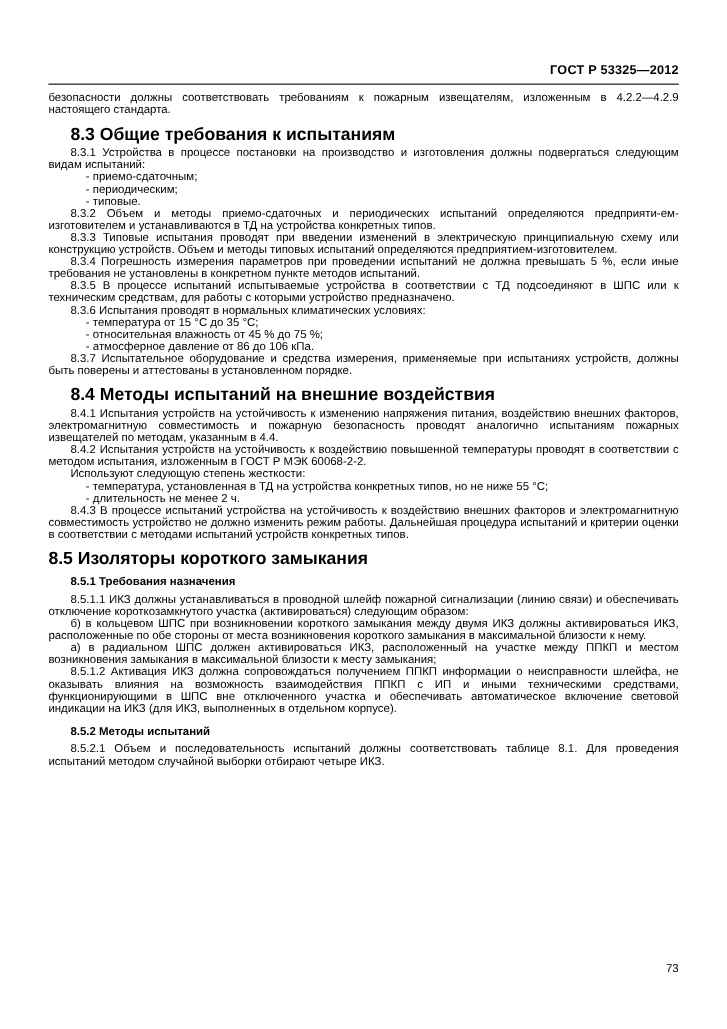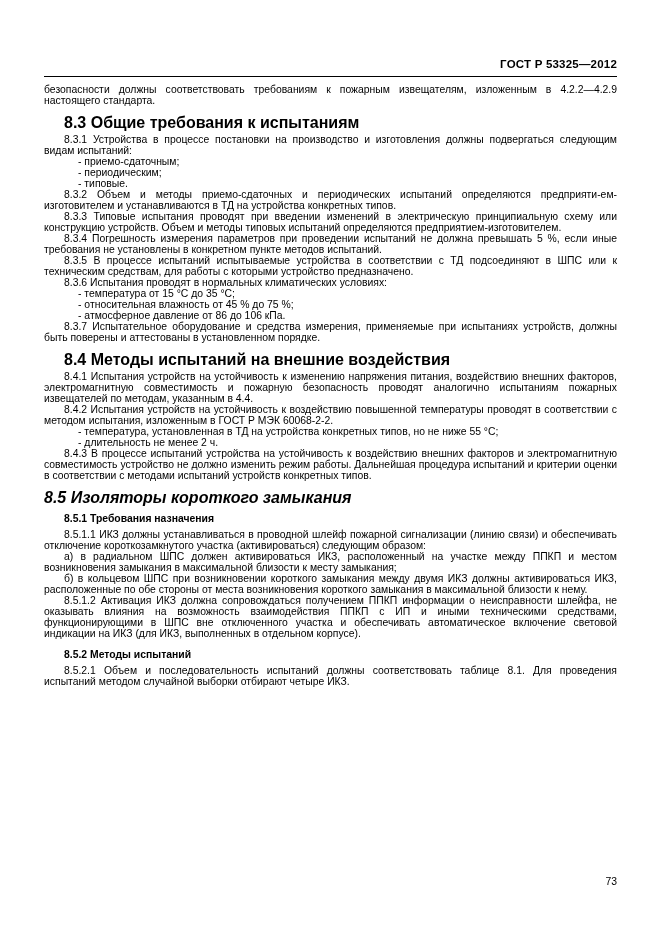--- a/index.html
+++ b/index.html
@@ -63,21 +63,20 @@
   }
   h3.sec {
     font-size: 16px;
     font-weight: bold;
     margin: 11px 0 6px 0;
     text-indent: 20px;
     text-align: left;
   }
   h3.sec.flush {
     text-indent: 0;
-    font-style: italic;
   }
   h4.sub {
     font-size: 10.4px;
     font-weight: bold;
     margin: 10px 0 5px 0;
     text-indent: 20px;
     text-align: left;
   }
   .pagenum {
     position: absolute;
@@ -106,28 +105,29 @@
       <p class="ind">8.3.4  Погрешность измерения параметров при проведении испытаний не должна превышать 5 %, если иные требования не установлены в конкретном пункте методов испытаний.</p>
       <p class="ind">8.3.5  В процессе испытаний испытываемые устройства в соответствии с ТД подсоединяют в ШПС или к техническим средствам, для работы с которыми устройство предназначено.</p>
       <p class="ind">8.3.6  Испытания проводят в нормальных климатических условиях:</p>
       <p class="dash">- температура от 15 °С до 35 °С;</p>
       <p class="dash">- относительная влажность от 45 % до 75 %;</p>
       <p class="dash">- атмосферное давление от 86 до 106 кПа.</p>
       <p class="ind">8.3.7 Испытательное  оборудование  и  средства  измерения,  применяемые  при  испытаниях устройств, должны быть поверены и аттестованы в установленном порядке.</p>
       <h3 class="sec">8.4  Методы испытаний на внешние воздействия</h3>
       <p class="ind">8.4.1 Испытания  устройств  на  устойчивость  к  изменению  напряжения  питания,  воздействию внешних факторов, электромагнитную совместимость и пожарную безопасность проводят аналогично испытаниям пожарных извещателей по методам, указанным в 4.4.</p>
       <p class="ind">8.4.2  Испытания устройств на устойчивость к воздействию повышенной температуры проводят в соответствии с методом испытания, изложенным в ГОСТ Р МЭК 60068-2-2.</p>
+      <p class="ind">Используют следующую степень жесткости:</p>
       <p class="dash">- температура, установленная в ТД на устройства конкретных типов, но не ниже 55 °С;</p>
       <p class="dash">- длительность не менее 2 ч.</p>
       <p class="ind">8.4.3  В процессе испытаний устройства на устойчивость к воздействию внешних факторов и электромагнитную совместимость устройство не должно изменить режим работы. Дальнейшая процедура испытаний и критерии оценки в соответствии с методами испытаний устройств конкретных типов.</p>
       <h3 class="sec flush">8.5  Изоляторы короткого замыкания</h3>
       <h4 class="sub">8.5.1  Требования назначения</h4>
       <p class="ind">8.5.1.1  ИКЗ должны устанавливаться в проводной шлейф пожарной сигнализации (линию связи) и обеспечивать отключение короткозамкнутого участка (активироваться) следующим образом:</p>
+      <p class="ind">б) в кольцевом ШПС при возникновении короткого замыкания между двумя ИКЗ должны активироваться ИКЗ, расположенные по обе стороны от места возникновения короткого замыкания в максимальной близости к нему.</p>
       <p class="ind">а) в радиальном ШПС должен активироваться ИКЗ, расположенный на участке между ППКП и местом возникновения замыкания в максимальной близости к месту замыкания;</p>
-      <p class="ind">б) в кольцевом ШПС при возникновении короткого замыкания между двумя ИКЗ должны активироваться ИКЗ, расположенные по обе стороны от места возникновения короткого замыкания в максимальной близости к нему.</p>
       <p class="ind">8.5.1.2  Активация ИКЗ должна сопровождаться получением ППКП информации о неисправности шлейфа, не оказывать влияния на возможность взаимодействия ППКП с ИП и иными техническими средствами, функционирующими в ШПС вне отключенного участка и обеспечивать автоматическое включение световой индикации на ИКЗ (для ИКЗ, выполненных в отдельном корпусе).</p>
       <h4 class="sub">8.5.2  Методы испытаний</h4>
       <p class="ind">8.5.2.1  Объем и последовательность испытаний должны соответствовать таблице 8.1. Для проведения испытаний методом случайной выборки отбирают четыре ИКЗ.</p>
     </div>
 
   <div class="pagenum">73</div>
 
 </div>
 
 </body></html>

